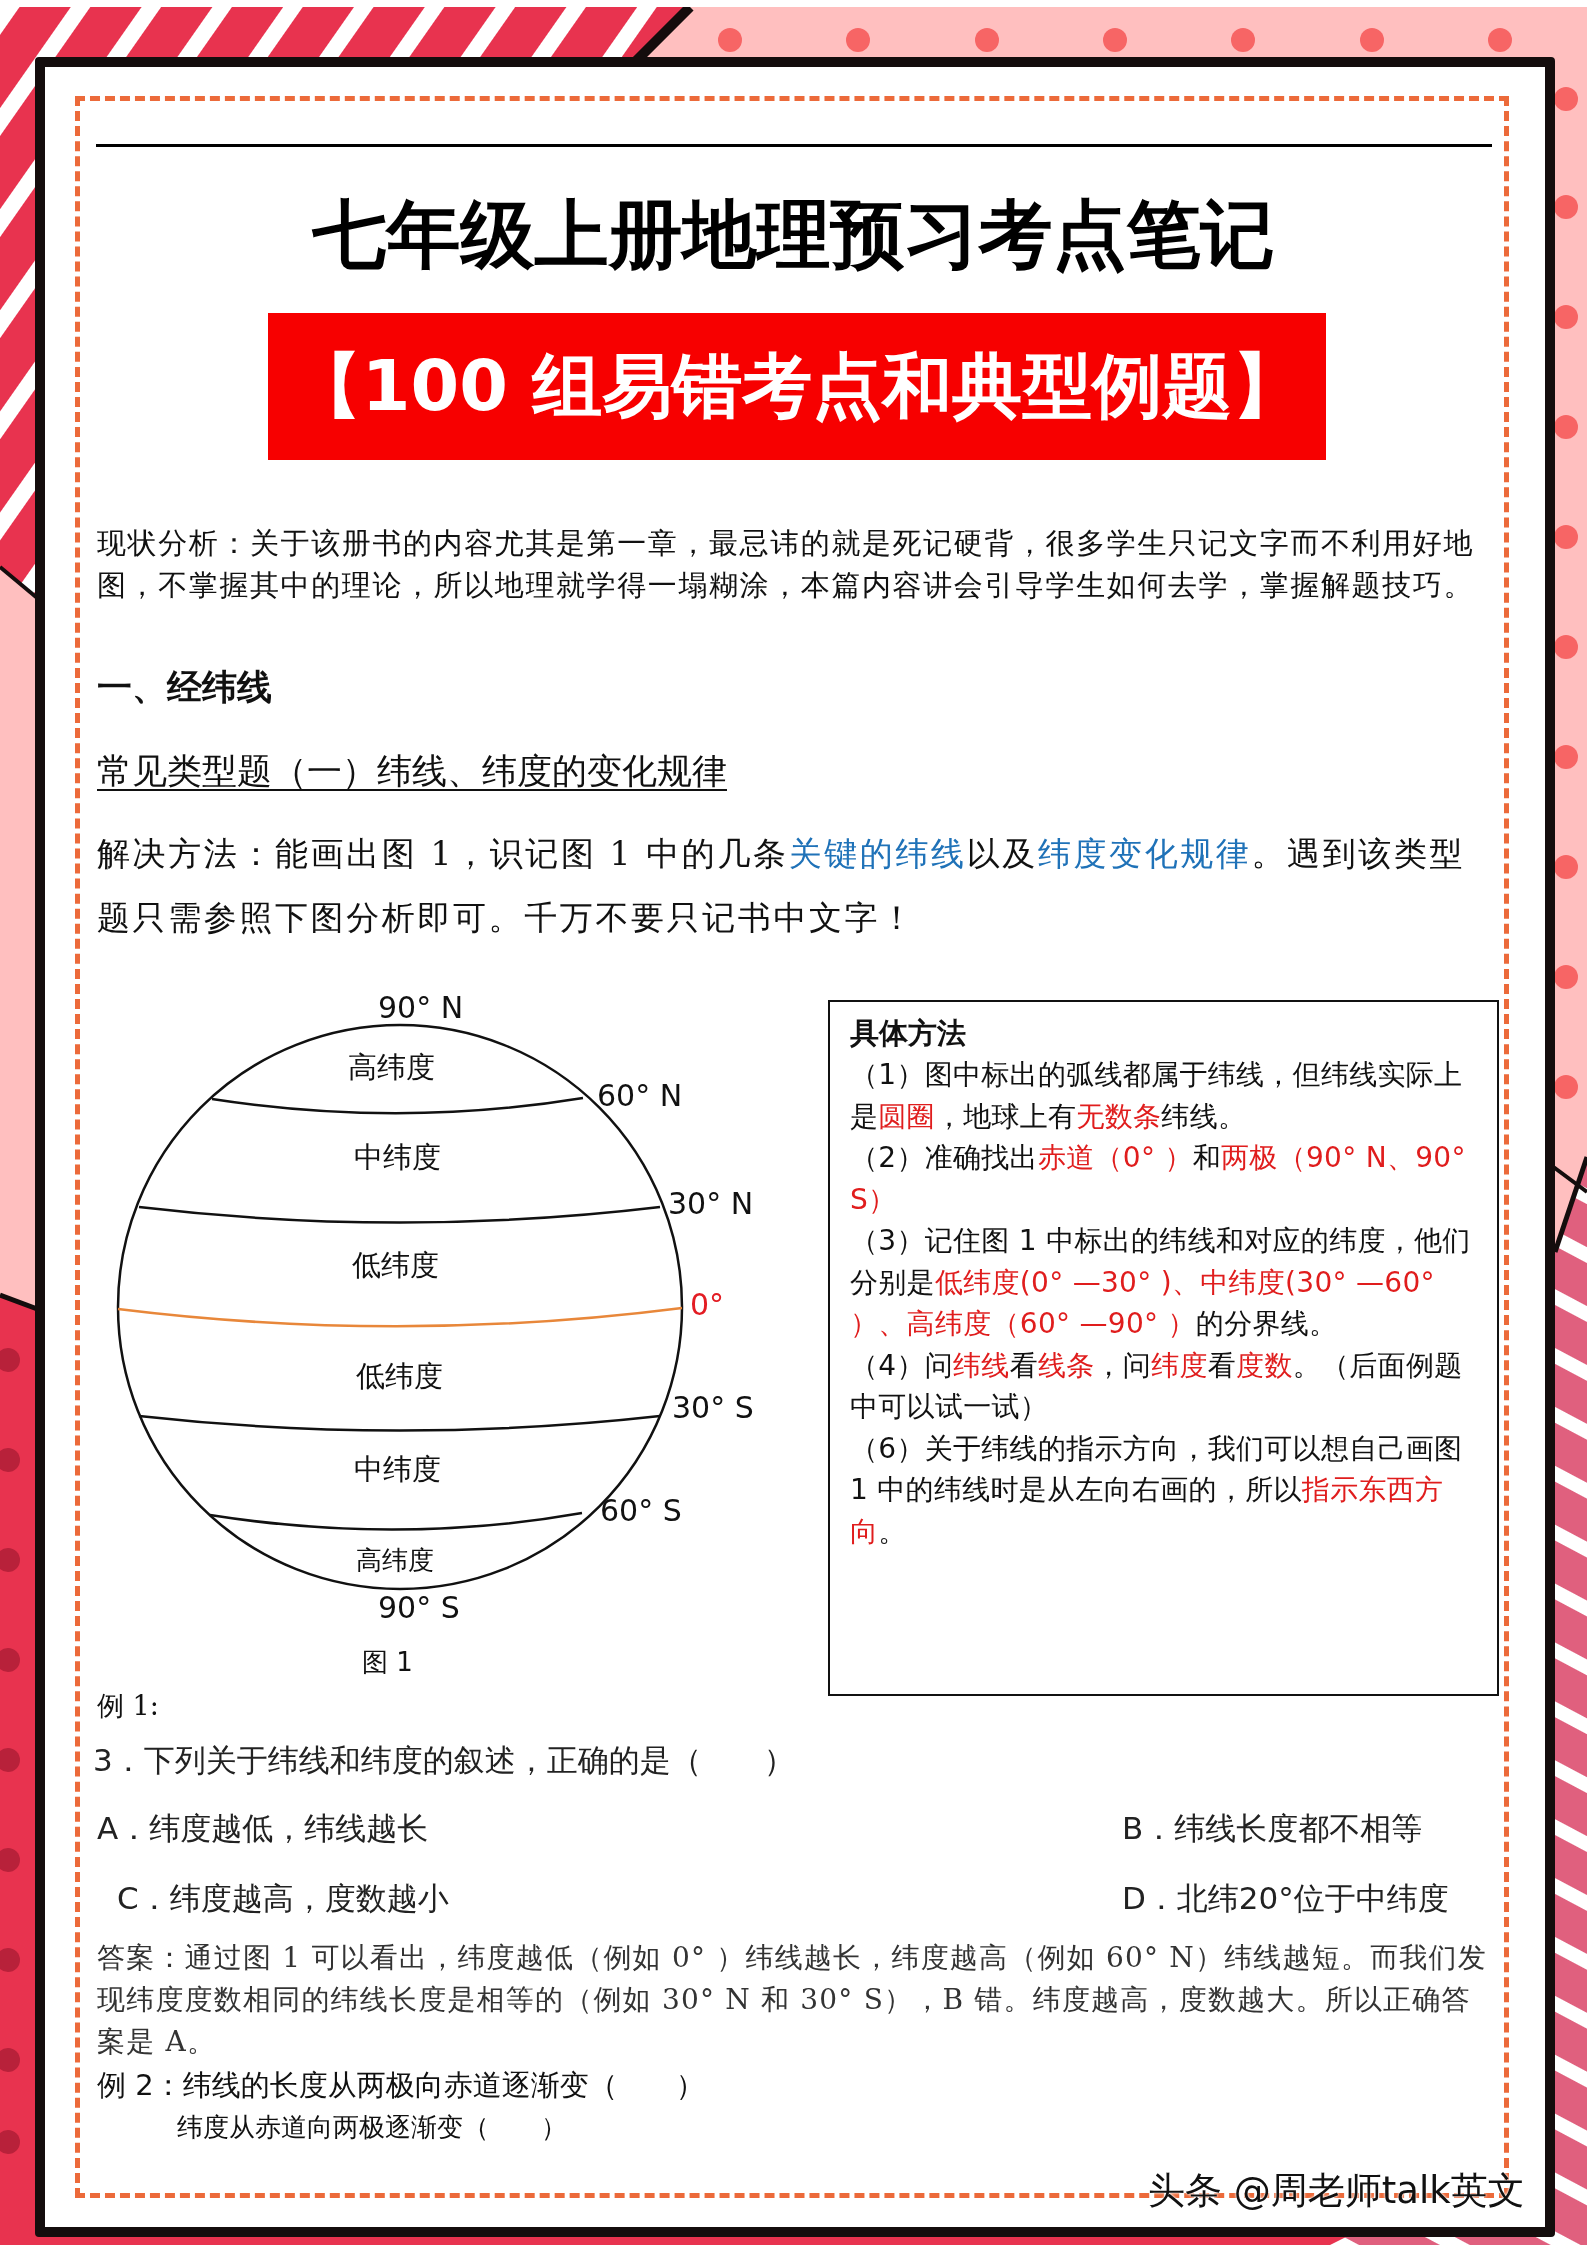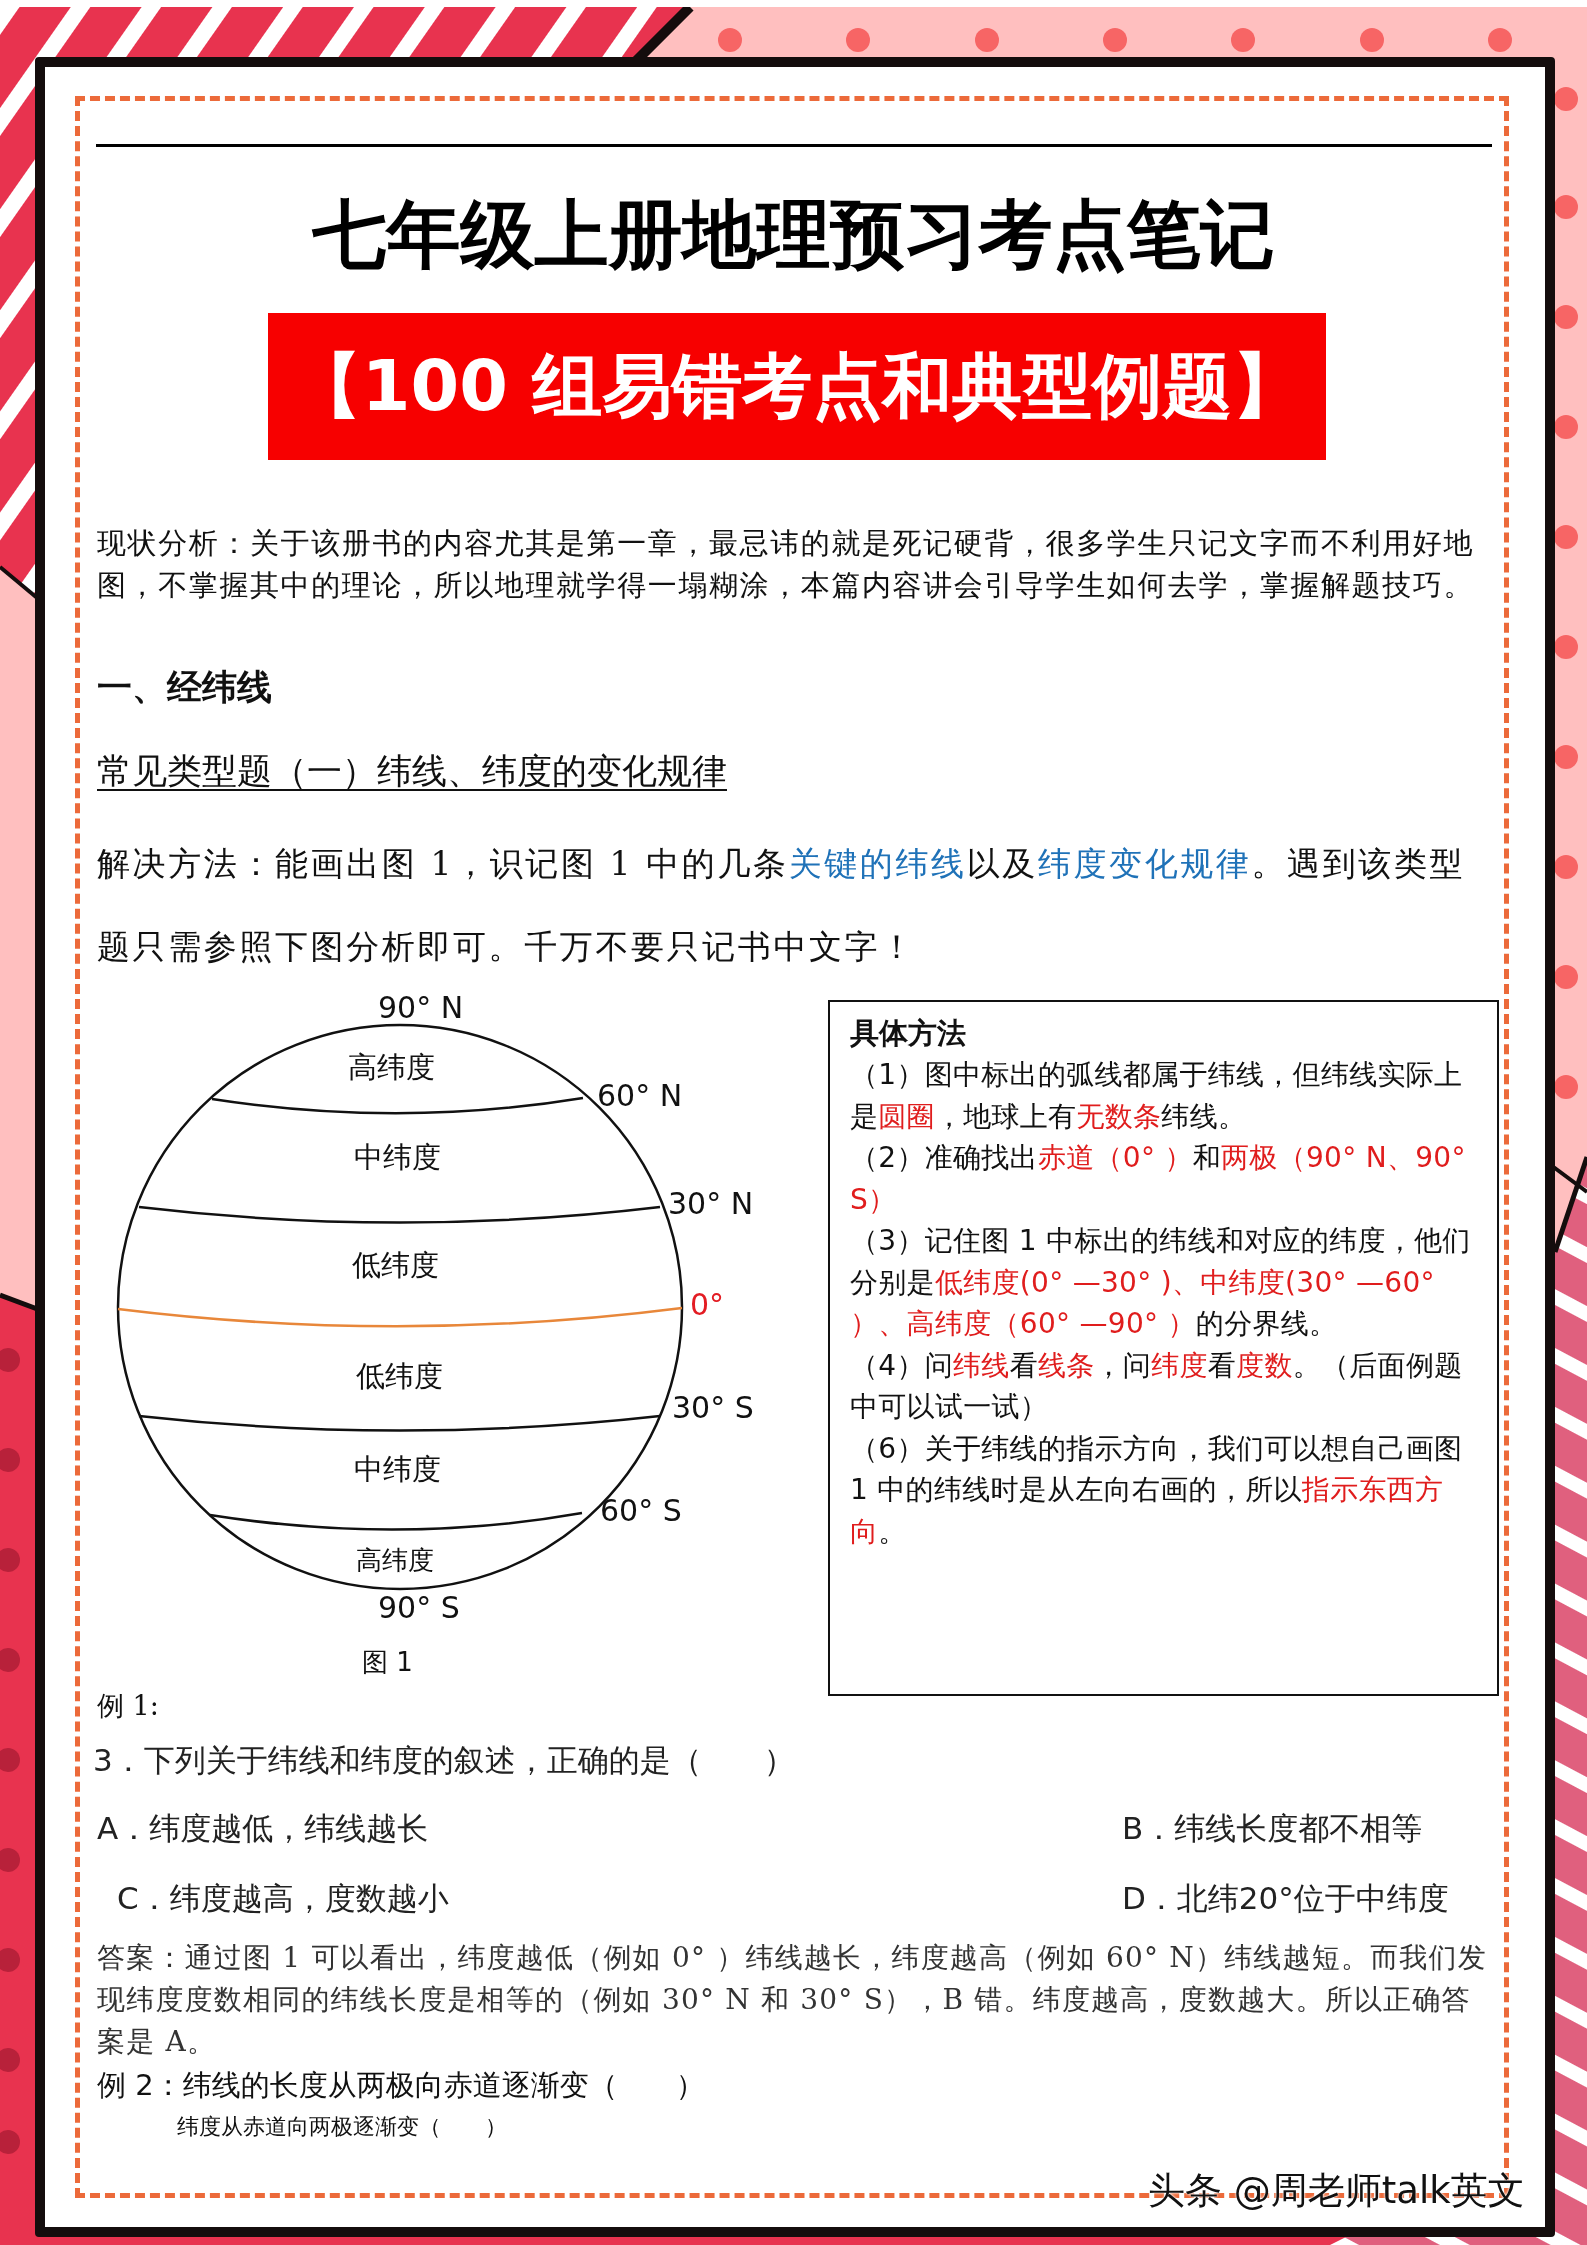--- a/index.html
+++ b/index.html
@@ -36,21 +36,21 @@
     position: absolute; left: 97px; top: 522px; width: 1395px;
     font-size: 29px; line-height: 42px; letter-spacing: 1.6px; color: #111;
   }
   .h1 { position: absolute; left: 97px; top: 664px; font-size: 35px; font-weight: bold; }
   .h2 {
     position: absolute; left: 97px; top: 748px; font-size: 35px; text-decoration: underline;
     text-underline-offset: 6px; text-decoration-thickness: 2px;
   }
   .method {
     position: absolute; left: 97px; top: 822px; width: 1400px;
-    font-size: 33px; line-height: 83px; letter-spacing: 2.6px;
+    font-size: 33px; line-height: 64px; letter-spacing: 2.6px;
   }
   .blue { color: #1f72b8; }
   .red { color: #e01d1d; }
 
   
   .globe { position: absolute; left: 100px; top: 980px; width: 700px; height: 700px; }
   .globe .lbl { position: absolute; font-size: 30px; white-space: nowrap; color: #111; }
   .globe .zone { position: absolute; font-size: 29px; white-space: nowrap; color: #111; }
 
   
@@ -62,21 +62,21 @@
   .box p { font-size: 28px; line-height: 41.5px; letter-spacing: 0.3px; }
 
   .ex-label { position: absolute; left: 97px; top: 1688px; font-size: 27px; }
   .q { position: absolute; left: 93px; top: 1740px; font-size: 31px; color: #222; }
   .opt { position: absolute; font-size: 31px; color: #222; white-space: nowrap; }
   .ans {
     position: absolute; left: 97px; top: 1937px; width: 1400px;
     font-size: 28px; line-height: 42px; letter-spacing: 1.2px; color: #333;
   }
   .ex2 { position: absolute; left: 97px; top: 2064px; font-size: 29px; line-height: 42px; }
-  .ex2b { position: absolute; left: 177px; top: 2106px; font-size: 22px; line-height: 42px; }
+  .ex2b { position: absolute; left: 177px; top: 2106px; font-size: 26px; line-height: 42px; }
 
   .watermark {
     position: absolute; left: 1148px; top: 2166px; font-size: 37px; color: #111;
     white-space: nowrap; text-shadow: 0 0 2px #fff, 0 0 3px #fff;
   }
 </style>
 </head>
 <body>
 
 <div class="bg">

